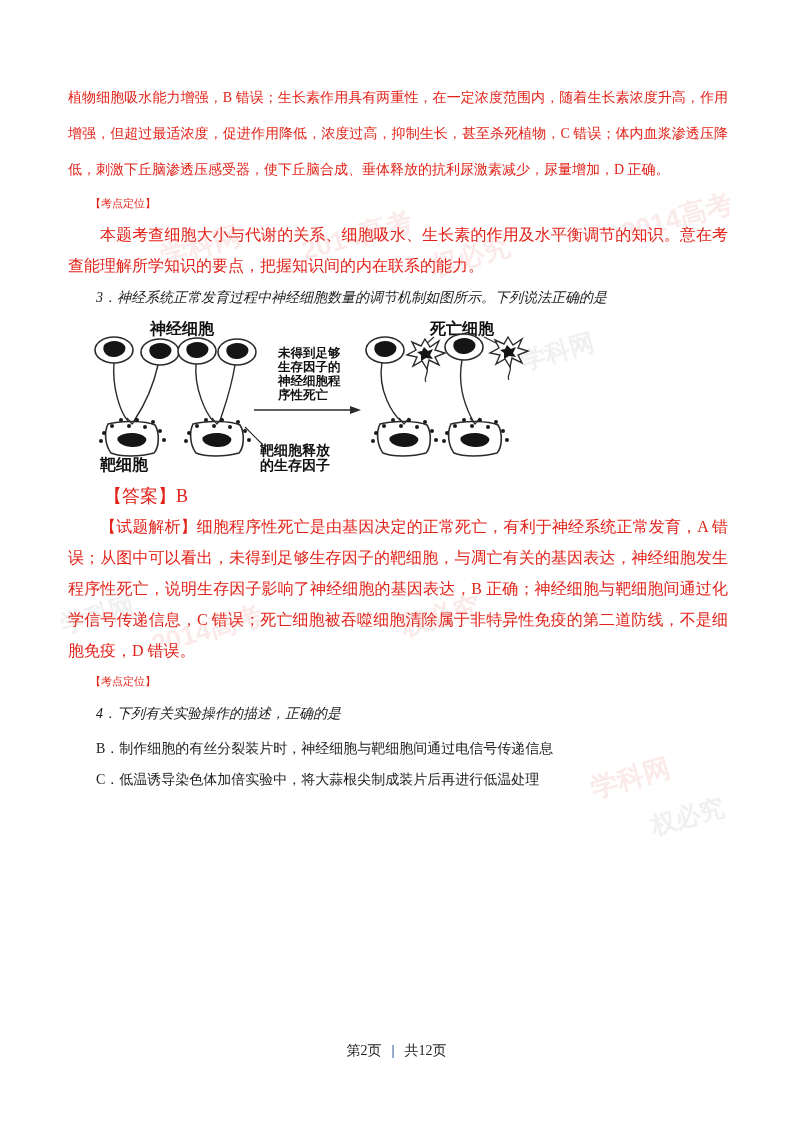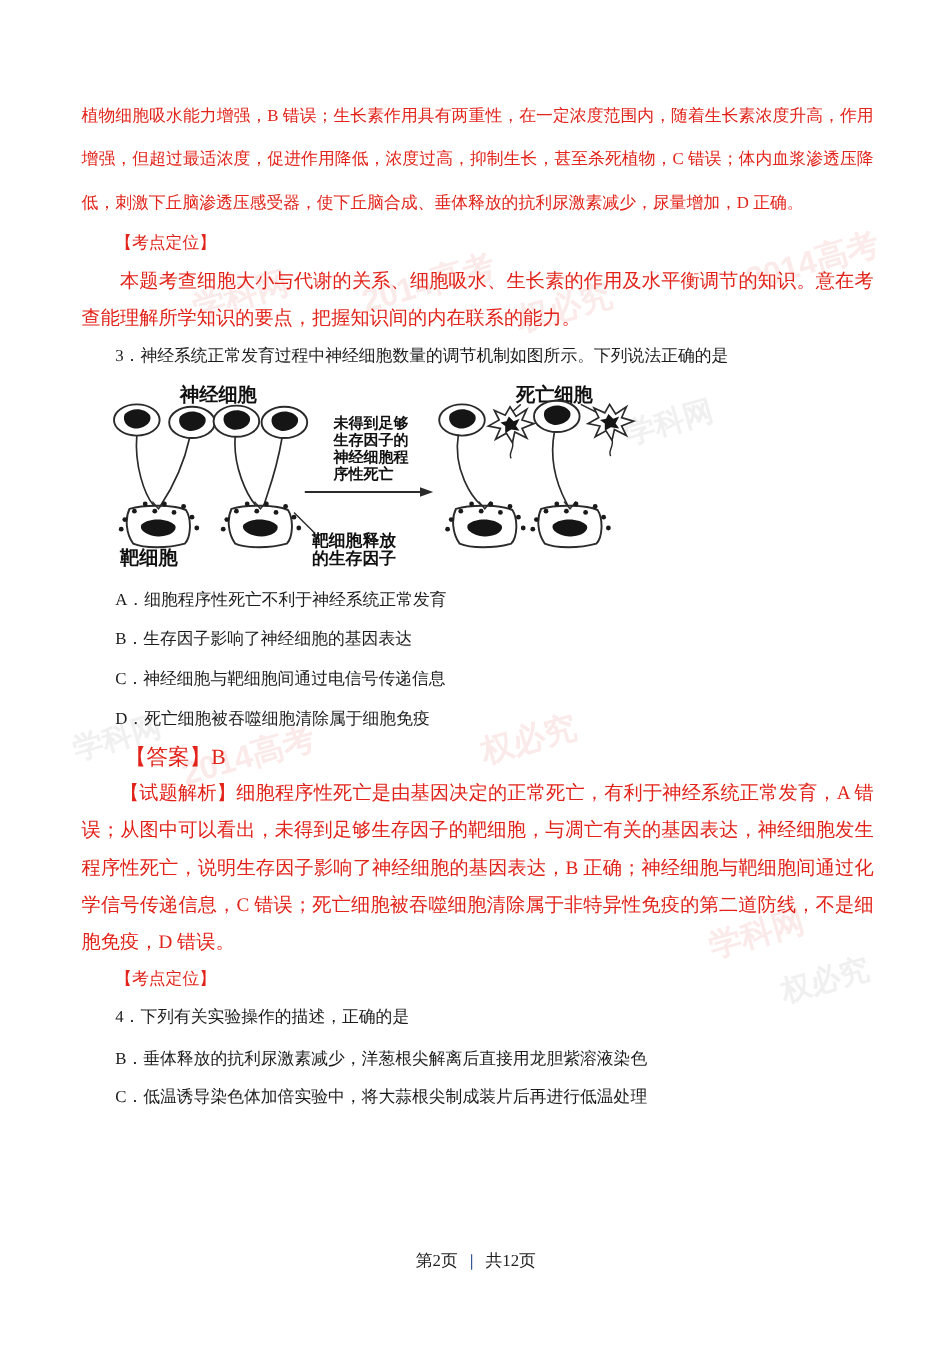--- a/index.html
+++ b/index.html
@@ -9,23 +9,23 @@
     background:#ffffff;
     font-family:"Liberation Serif", serif;
     color:#1c1c1c;
     overflow:hidden;
   }
   .content{position:absolute;left:68px;top:80px;width:660px;}
   p{margin:0;}
   .red{color:#e2231a;}
   .p-lead{font-size:14px;line-height:36px;text-align:justify;}
   .p-std{font-size:16px;line-height:31px;text-align:justify;}
-  .row{font-size:14px;line-height:31px;}
+  .row{font-size:11px;line-height:31px;}
   .indent{text-indent:2em;}
-  .stem{font-size:14px;line-height:30px;text-indent:2em;margin-top:2px;}
+  .stem{font-size:14px;line-height:30px;text-indent:2em;margin-top:2px;font-style:italic;}
   .opts{margin:4px 0 0 28px;}
   .opt{font-size:14px;line-height:33px;white-space:nowrap;}
   .opts-q4 .opt{line-height:31px;}
   .ans-line{font-size:18px;line-height:30px;text-indent:2em;}
   .sub{vertical-align:sub;font-size:9px;}
   .fig-wrap{margin:4px 0 2px 14px;}
   .footer{
     position:absolute;left:0;top:1042px;width:100%;
     text-align:center;font-size:14px;color:#222;
   }
@@ -144,35 +144,29 @@
         <g fill="none" stroke="#2b2b2b" stroke-width="1.4">
           <path d="M300,45 C295,75 312,98 319,104"></path>
           <path d="M380,43 C374,75 388,98 391,104"></path>
         </g>
 
         <use href="#target" x="322" y="122"></use>
         <use href="#target" x="393" y="122"></use>
       </svg>
     </div>
 
-    <div class="opts">
-      <p class="opt">A．细胞程序性死亡不利于神经系统正常发育</p>
-      <p class="opt">B．生存因子影响了神经细胞的基因表达</p>
-      <p class="opt">C．神经细胞与靶细胞间通过电信号传递信息</p>
-      <p class="opt">D．死亡细胞被吞噬细胞清除属于细胞免疫</p>
-    </div>
 
     <p class="ans-line red"><span>【答案】</span><span>B</span></p>
 
     <p class="p-std red indent">【试题解析】细胞程序性死亡是由基因决定的正常死亡，有利于神经系统正常发育，A 错误；从图中可以看出，未得到足够生存因子的靶细胞，与凋亡有关的基因表达，神经细胞发生程序性死亡，说明生存因子影响了神经细胞的基因表达，B 正确；神经细胞与靶细胞间通过化学信号传递信息，C 错误；死亡细胞被吞噬细胞清除属于非特异性免疫的第二道防线，不是细胞免疫，D 错误。</p>
     <p class="row red indent">【考点定位】</p>
 
     <p class="stem" style="">4．下列有关实验操作的描述，正确的是</p>
     <div class="opts opts-q4">
-      <p class="opt">B．垂体释放的抗利尿激素减少，洋葱根尖解离后直接用龙胆紫溶液染色</p>
+      <p class="opt">B．制作细胞的有丝分裂装片时，神经细胞与靶细胞间通过电信号传递信息</p>
       <p class="opt">C．低温诱导染色体加倍实验中，将大蒜根尖制成装片后再进行低温处理</p>
     </div>
   </div>
 
   <div class="footer">
     <span>第2页</span><span class="sep">|</span><span>共12页</span>
   </div>
 
 </div>
 

